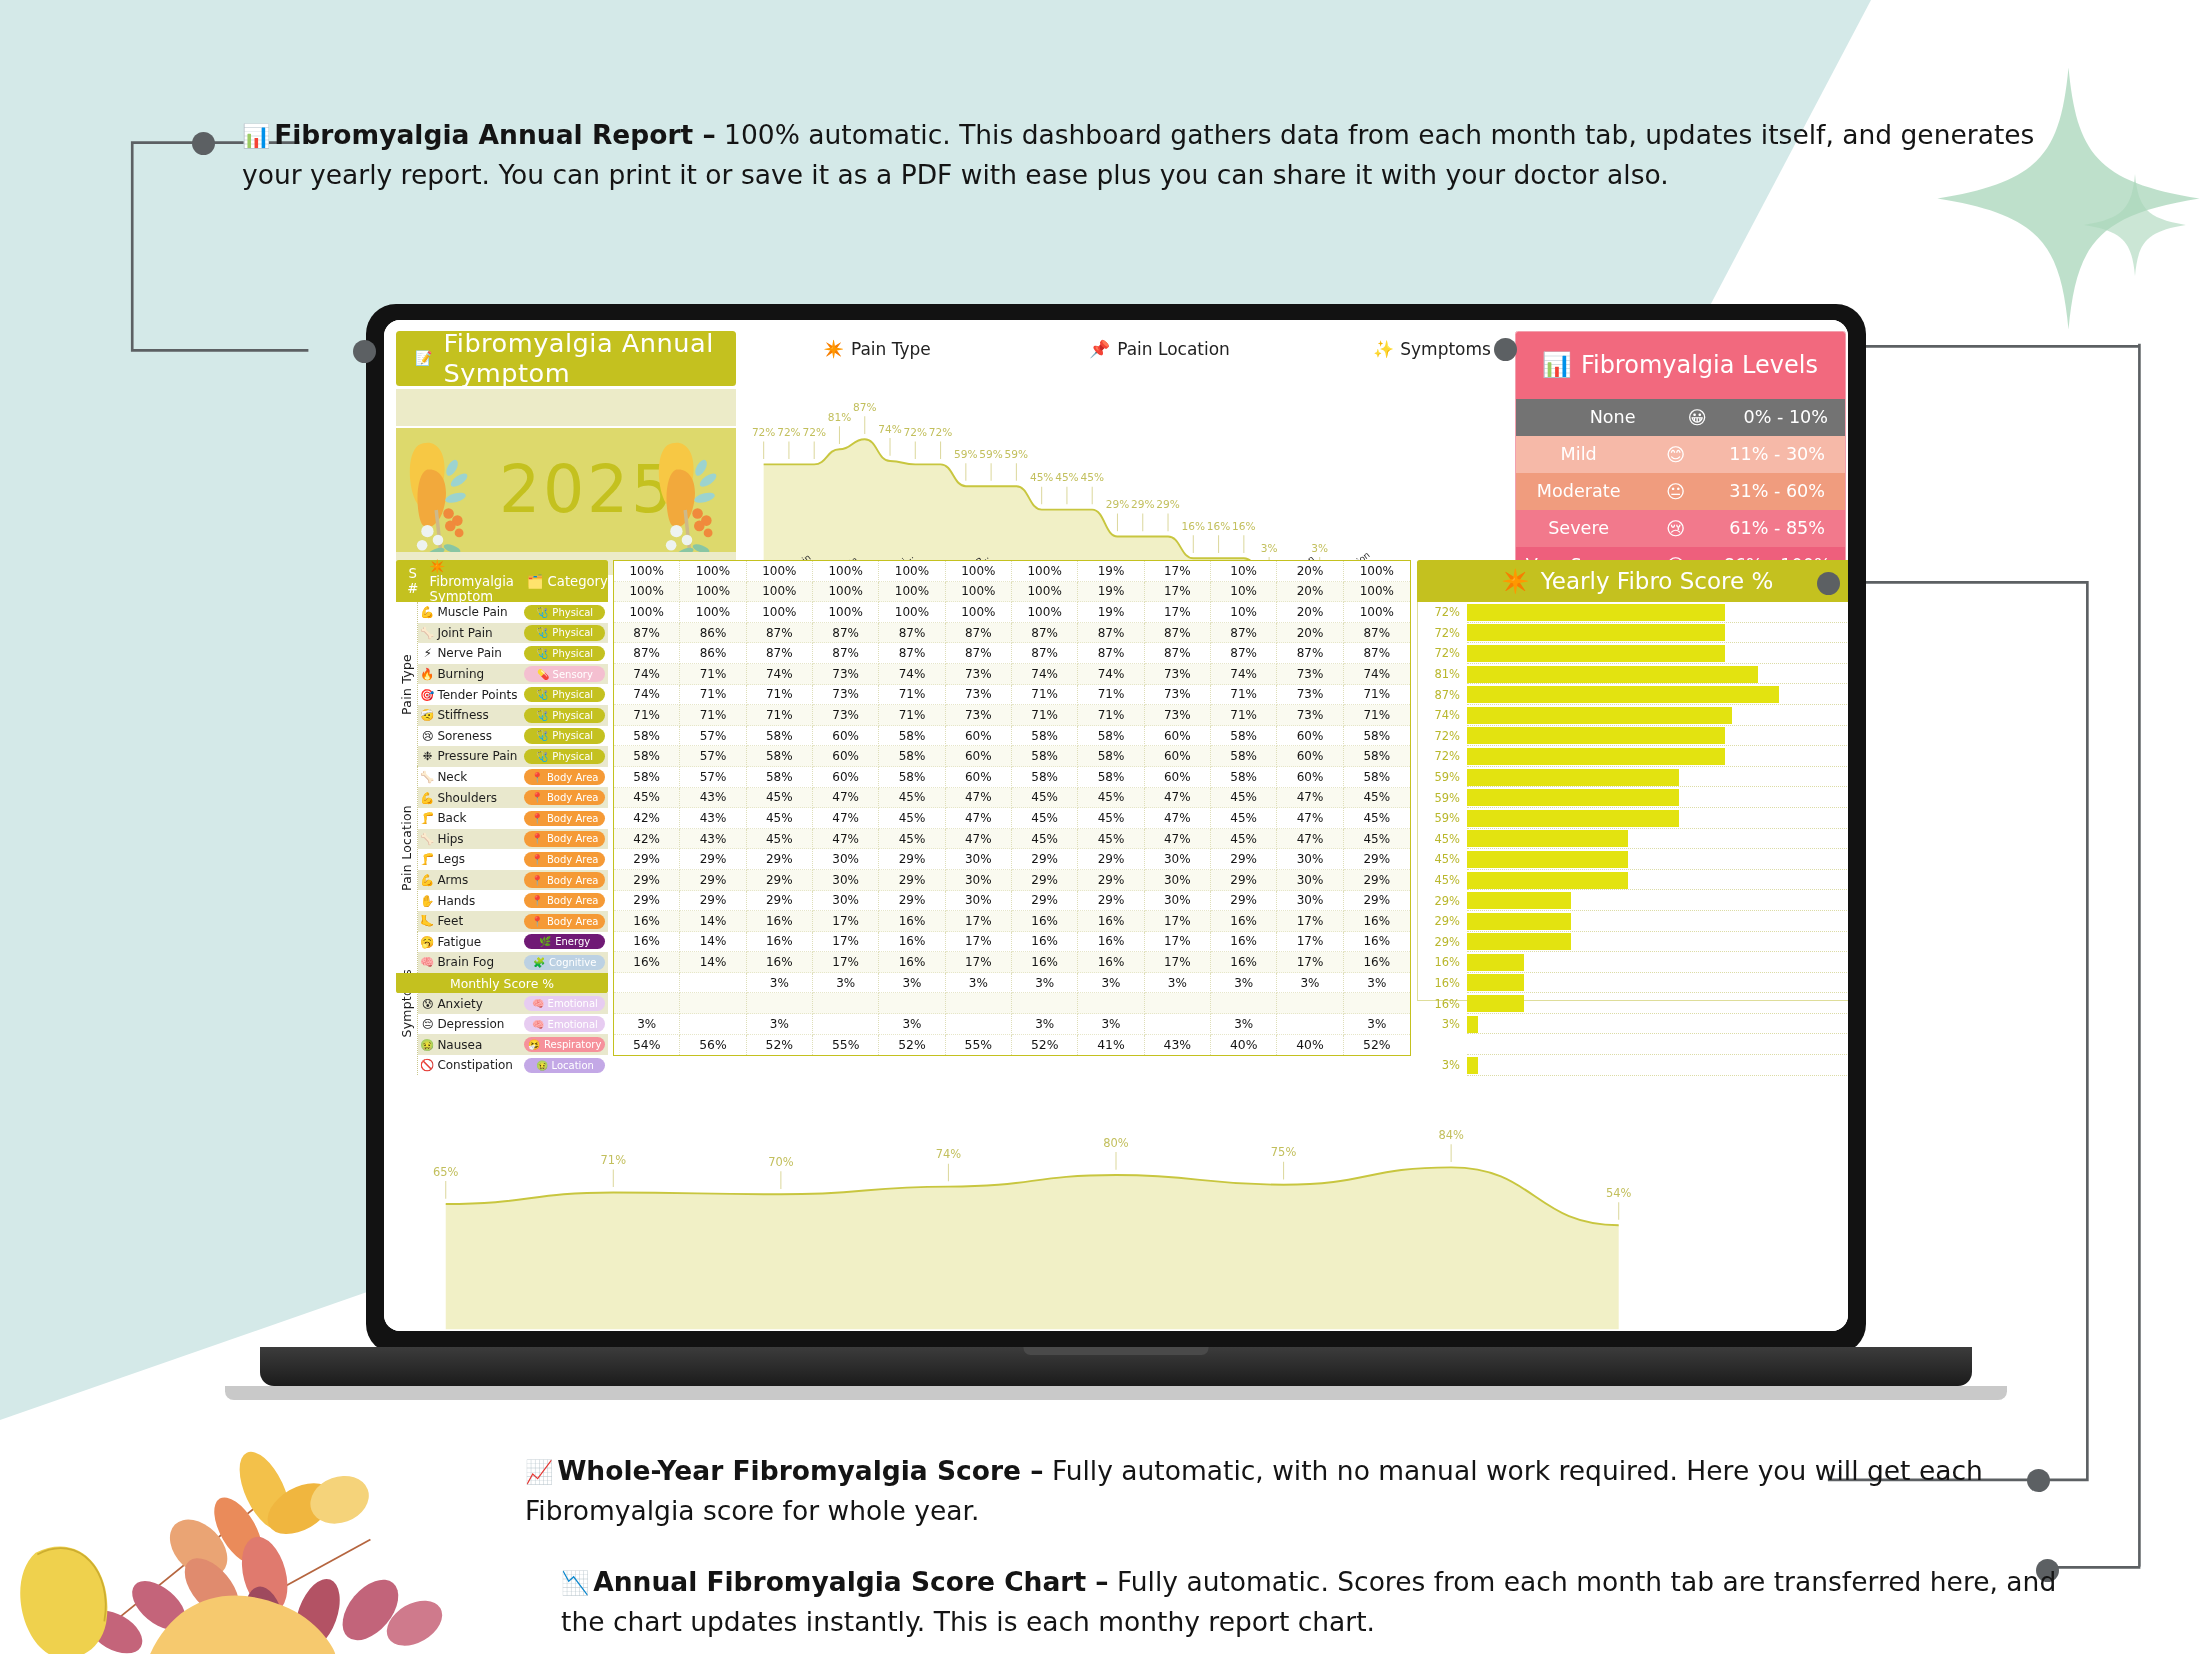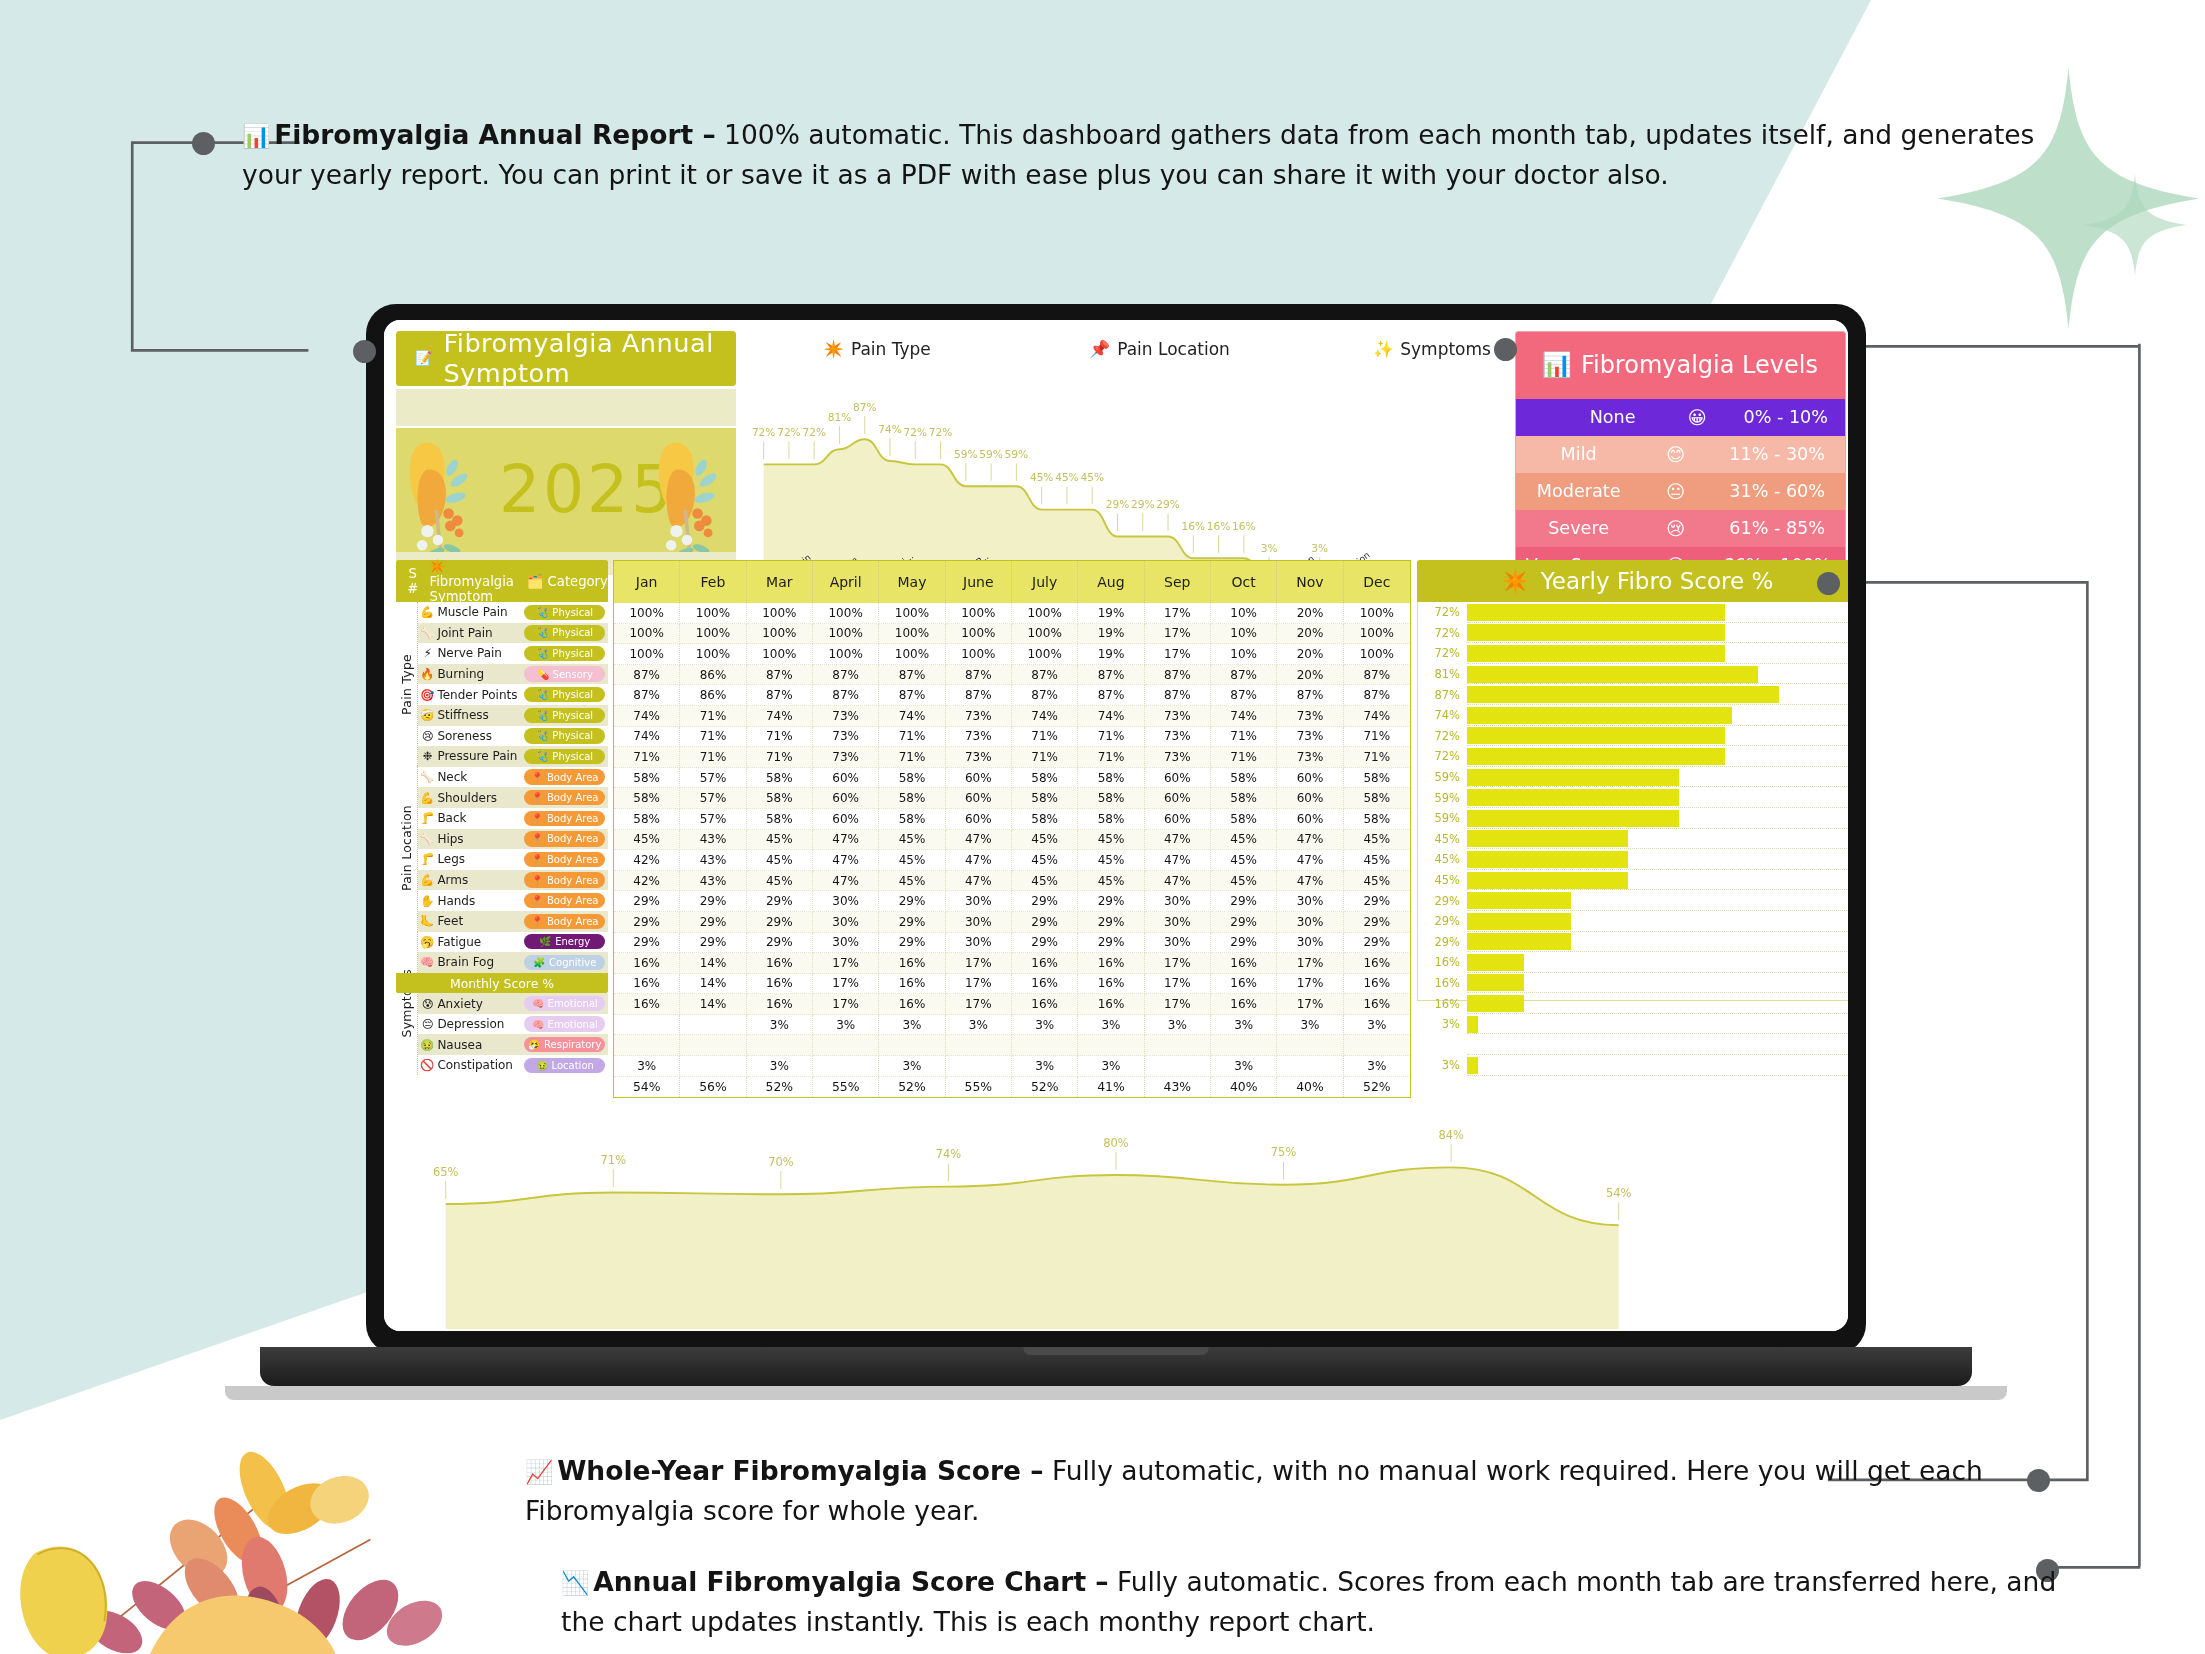--- a/index.html
+++ b/index.html
@@ -107,21 +107,21 @@
     position:absolute; left:1131px; top:10.6px; width:331px; height:362px;
     background:#fff; border:1.8px solid #f3a0ae; border-radius:2.6px; overflow:hidden;
   }
   .levels-head{
     height:67px; background:#f2697e; display:flex; align-items:center; justify-content:center; gap:8.8px;
     color:#fff; font-size:24px;
   }
   .lv-row{ display:grid; grid-template-columns: 1.15fr .62fr 1.23fr; height:37px; align-items:center; }
   .lv-row span{ text-align:center; color:#fff; font-size:17.6px; }
   .lv-row .em{ font-size:18.5px; }
-  .lv1{ background:#6d28d9;padding-left:42px; } .lv2{ background:#f6b9a8; }
+  .lv1{ background:#737373;padding-left:42px; } .lv2{ background:#f6b9a8; }
   .lv3{ background:#f09c7e; } .lv4{ background:#f2798c; } .lv5{ background:#ee5f7c; }
   .lv-score{
     height:42px; background:#fff; display:grid; grid-template-columns:1.15fr .62fr 1.23fr;
     align-items:center; border-top:1.8px solid #f7c3cd;
   }
   .lv-score span{ text-align:center; font-size:19.4px; color:#1d1d1d;}
   .blocks{ display:flex; gap:4.4px; padding:5.3px 8.8px 0 8.8px;}
   .blk{ width:18.5px; height:24px; border-radius:2.6px; }
   .blk.on{ background:linear-gradient(180deg,#f2346e,#de1f5d); }
   .blk.off{ background:linear-gradient(180deg,#ffffff,#d9c8ef); border:0.9px solid #e4dcf2;}
@@ -686,34 +686,20 @@
                 <div class="row">
                   <span class="ic">🚫</span>
                   <span class="nm">Constipation</span>
                   <span class="pill p-digestive">🤢 Location</span>
                 </div>
               </div>
             <div class="monthly-bar">Monthly Score %</div>
           </div>
 
           <div class="tbl-data">
-            <div class="mh" id="month-head">
-                <div>Jan</div>
-                <div>Feb</div>
-                <div>Mar</div>
-                <div>April</div>
-                <div>May</div>
-                <div>June</div>
-                <div>July</div>
-                <div>Aug</div>
-                <div>Sep</div>
-                <div>Oct</div>
-                <div>Nov</div>
-                <div>Dec</div>
-              </div>
             <div id="month-rows">
                 <div class="drow">
                   <div>100%</div>
                   <div>100%</div>
                   <div>100%</div>
                   <div>100%</div>
                   <div>100%</div>
                   <div>100%</div>
                   <div>100%</div>
                   <div>19%</div>

